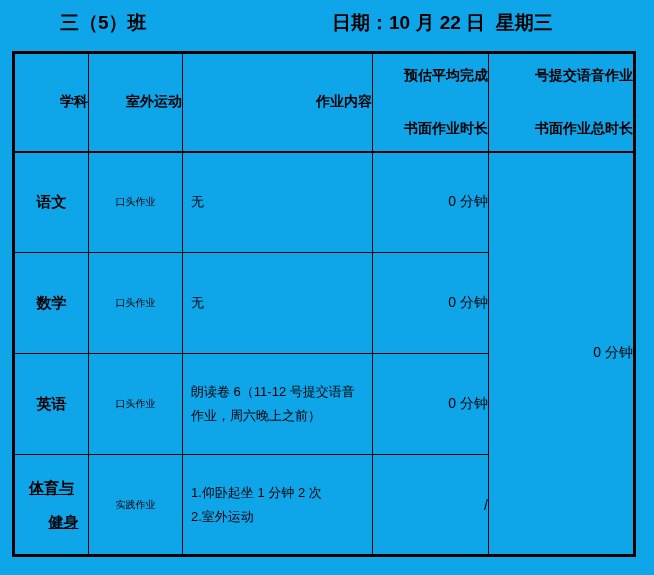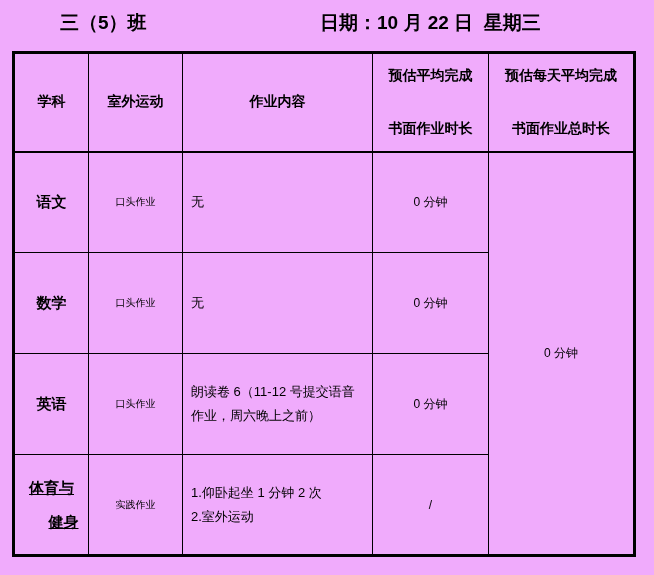--- a/index.html
+++ b/index.html
@@ -1,37 +1,37 @@
 <!DOCTYPE html>
 <html><head>
 <meta charset="utf-8">
 <style>
   html, body { margin: 0; padding: 0; background: #ffffff; }
   .page {
     position: relative;
     width: 654px;
     height: 575px;
-    background: #f0abfc;
+    background: #0ea5e9;
     color: #000000;
     font-family: "Liberation Sans", "DejaVu Sans", sans-serif;
     overflow: hidden;
   }
 
   
   .class-name {
     position: absolute;
     left: 60px;
     top: 10px;
     font-size: 19px;
     font-weight: bold;
     white-space: pre;
   }
   .date-label {
     position: absolute;
-    left: 320px;
+    left: 332px;
     top: 10px;
     font-size: 19px;
     font-weight: bold;
     white-space: pre;
   }
 
   
   table.hw-table {
     position: absolute;
     left: 12px;
@@ -47,21 +47,21 @@
     vertical-align: middle;
     overflow: hidden;
   }
   .hw-table thead tr { height: 99px; }
   .hw-table tbody tr { height: 101px; }
 
   .hw-table thead th {
     border-bottom: 2px solid #000000;
     font-weight: bold;
     font-size: 14px;
-    text-align: center;
+    text-align: right;
   }
   .th-line  { line-height: 17px; }
   .th-line2 { margin-top: 36px; }
 
   td.subject-cell {
     font-weight: bold;
     font-size: 15px;
     text-align: center;
   }
   td.subject-cell .subj-line { display: block; line-height: 18px; text-decoration: underline; }
@@ -71,22 +71,22 @@
     font-size: 10px;
     text-align: center;
   }
   td.content-cell {
     font-size: 13px;
     text-align: left;
     padding: 0 8px;
     line-height: 24px;
   }
   td.duration-cell, td.total-cell {
-    font-size: 12px;
-    text-align: center;
+    font-size: 14px;
+    text-align: right;
   }
 </style>
 </head>
 <body>
 
 <div class="page">
 
   <span class="class-name">三（5）班</span>
 
   <span class="date-label">日期：10 月 22 日  星期三</span>
@@ -103,21 +103,21 @@
     <thead>
       <tr>
         <th>学科</th>
         <th>室外运动</th>
         <th>作业内容</th>
         <th>
           <div class="th-line">预估平均完成</div>
           <div class="th-line th-line2">书面作业时长</div>
         </th>
         <th>
-          <div class="th-line">预估每天平均完成</div>
+          <div class="th-line">号提交语音作业</div>
           <div class="th-line th-line2">书面作业总时长</div>
         </th>
       </tr>
     </thead>
 
     <tbody>
       <tr>
         <td class="subject-cell">语文</td>
         <td class="type-cell">口头作业</td>
         <td class="content-cell">无</td>

